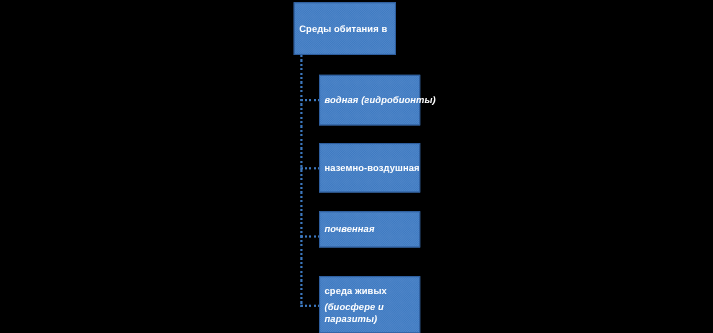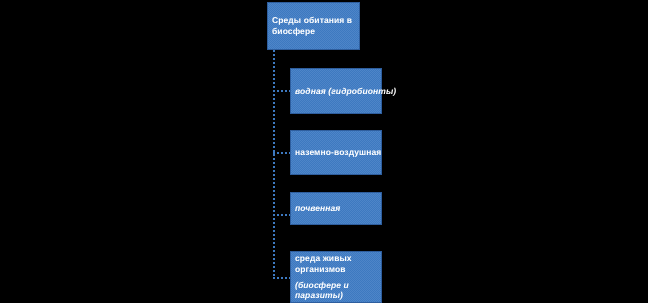--- a/index.html
+++ b/index.html
@@ -100,21 +100,20 @@
 
   <div class="conn-h" style="left:273px; top:152px; width:18px;"></div>
 
   <div class="conn-h" style="left:273px; top:214px; width:18px;"></div>
 
   <div class="conn-h" style="left:273px; top:277px; width:18px;"></div>
 
   <div class="node root" style="left:267px; top:2px; width:93px; height:48px;">
     <span class="lines">
       <span class="ln">Среды обитания в</span>
-      <span class="ln">биосфере</span>
     </span>
   </div>
 
   <div class="node leaf-plain" style="left:290px; top:130px; width:92px; height:45px;">
     <span class="lines">
       <span class="ln">наземно-воздушная</span>
     </span>
   </div>
 
   <div class="node leaf" style="left:290px; top:68px; width:92px; height:46px;">
@@ -125,19 +124,18 @@
 
   <div class="node leaf" style="left:290px; top:192px; width:92px; height:33px;">
     <span class="lines">
       <span class="ln">почвенная</span>
     </span>
   </div>
 
   <div class="node leaf-plain" style="left:290px; top:251px; width:92px; height:52px;">
     <span class="lines">
       <span class="ln">среда живых</span>
-      <span class="ln">организмов</span>
       <span class="ln ital gap">(биосфере и</span>
       <span class="ln ital">паразиты)</span>
     </span>
   </div>
 
 </div>
 
 </body></html>

